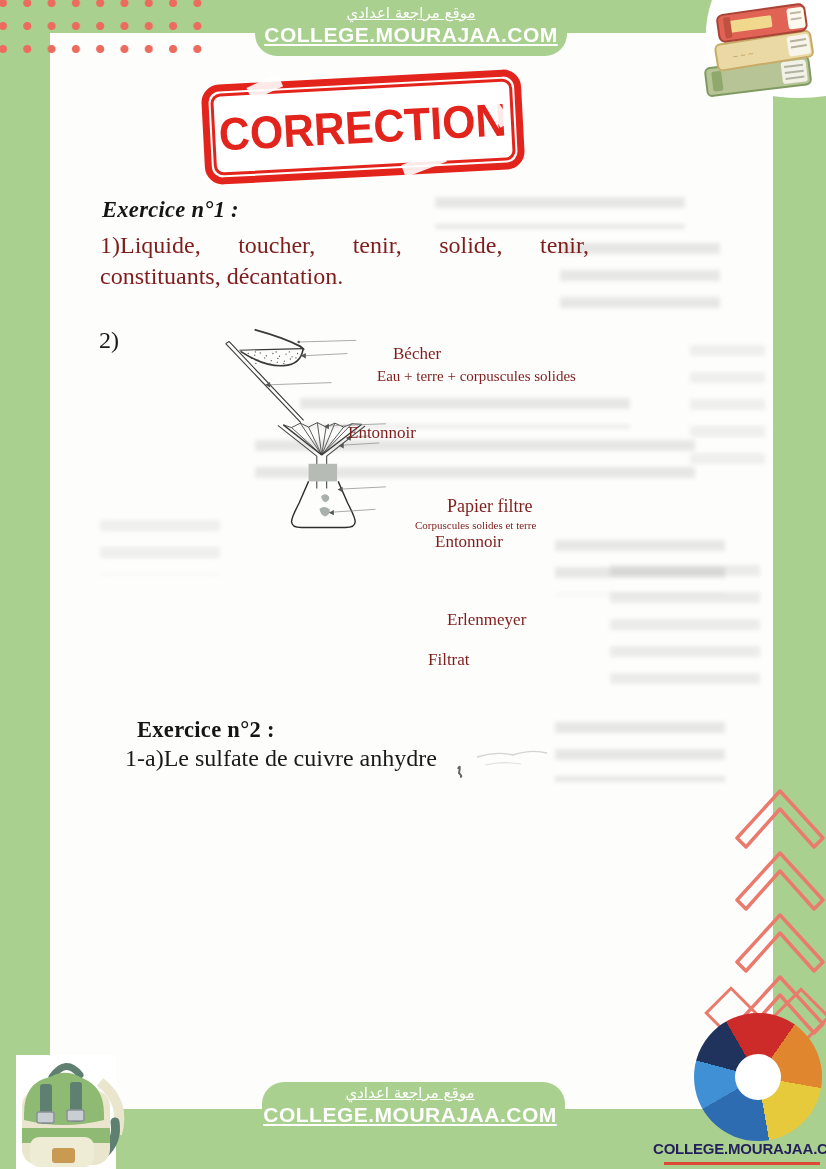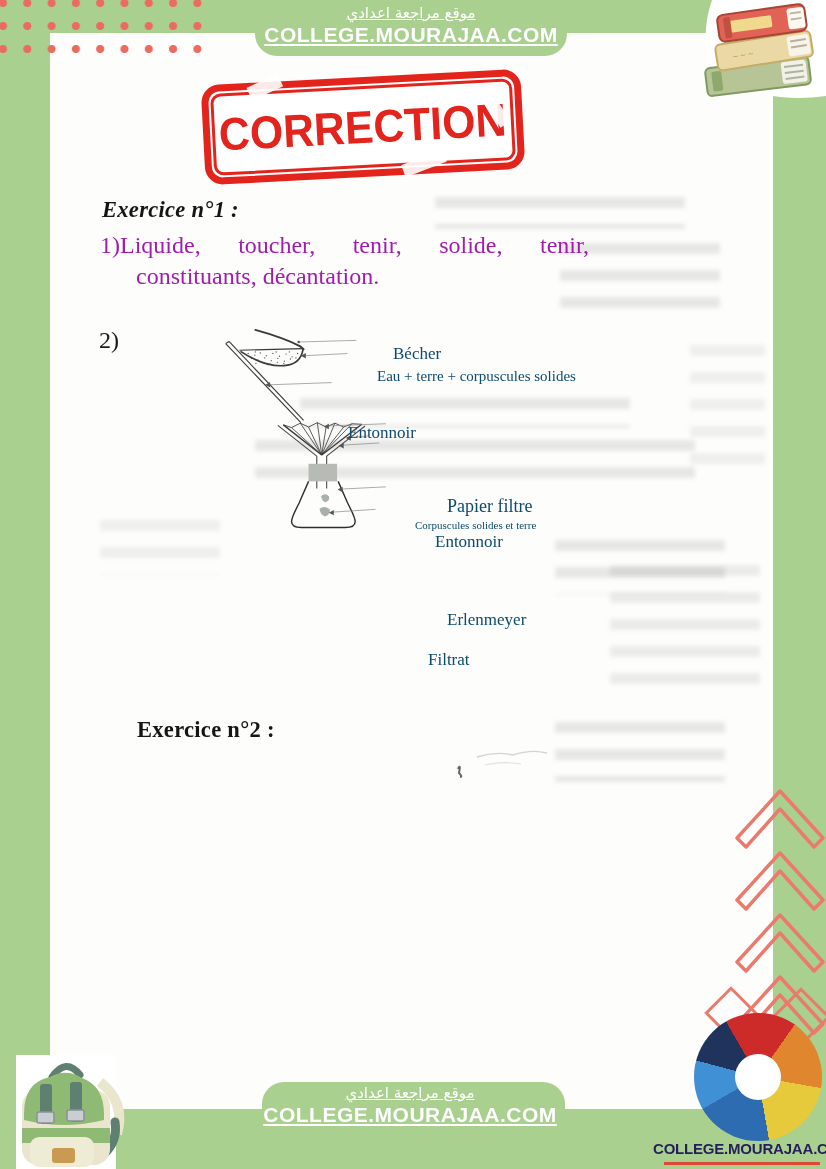--- a/index.html
+++ b/index.html
@@ -29,27 +29,27 @@
          border:7px solid #e3241c;border-radius:18px;background:#fff;z-index:6;}
   .stamp-inner{position:absolute;inset:2px;border:3px solid #e3241c;border-radius:10px;
                display:flex;align-items:center;justify-content:center;}
   .stamp-text{font-family:"Liberation Sans",sans-serif;font-weight:bold;font-size:46px;color:#e3241c;
               transform:scaleX(.93);white-space:nowrap;}
   .slash{position:absolute;background:#fff;opacity:.9;}
 
   
   .ex-title{position:absolute;font-weight:bold;font-size:22.5px;color:#151515;letter-spacing:.3px;z-index:8;}
   .para{position:absolute;left:100px;top:230px;width:489px;z-index:8;}
-  .jline{text-align:justify;text-align-last:justify;font-size:24px;line-height:31px;color:#a21caf;}
-  .jline.last{text-align-last:left;margin-left:36px;}
+  .jline{text-align:justify;text-align-last:justify;font-size:24px;line-height:31px;color:#7f1d1d;}
+  .jline.last{text-align-last:left;}
   .item2{position:absolute;left:99px;top:327px;font-size:24px;color:#1a1a1a;z-index:8;}
   .ex2-answer{position:absolute;left:125px;top:745px;font-size:24px;color:#1a1a1a;z-index:8;}
 
   
-  .dlabel{position:absolute;color:#0c4a6e;white-space:nowrap;z-index:9;}
+  .dlabel{position:absolute;color:#7f1d1d;white-space:nowrap;z-index:9;}
 
   
   .bleed{position:absolute;z-index:2;opacity:.14;filter:blur(2.2px);
          background:repeating-linear-gradient(to bottom,rgba(90,90,90,.95) 0 11px,rgba(0,0,0,0) 11px 27px);}
 
   .diagram-svg{position:absolute;left:90px;top:325px;z-index:7;}
   .chevrons-svg{position:absolute;left:700px;top:770px;z-index:20;}
   .books-svg{position:absolute;left:690px;top:0;z-index:6;}
   .backpack-svg{position:absolute;left:0;top:1040px;z-index:42;}
 
@@ -226,20 +226,21 @@
   <div class="dlabel" style="left:393px;top:344px;font-size:17px;">Bécher</div>
   <div class="dlabel" style="left:377px;top:368px;font-size:15px;">Eau + terre + corpuscules solides</div>
   <div class="dlabel" style="left:348px;top:423px;font-size:17px;">Entonnoir</div>
   <div class="dlabel" style="left:447px;top:496px;font-size:18px;">Papier filtre</div>
   <div class="dlabel" style="left:415px;top:519px;font-size:11px;">Corpuscules solides et terre</div>
   <div class="dlabel" style="left:435px;top:532px;font-size:17px;">Entonnoir</div>
   <div class="dlabel" style="left:447px;top:610px;font-size:17px;">Erlenmeyer</div>
   <div class="dlabel" style="left:428px;top:650px;font-size:17px;">Filtrat</div>
 
   <div class="ex-title" style="left:137px;top:717px;">Exercice n°2 :</div>
+  <div class="ex2-answer">1-a)Le sulfate de cuivre anhydre</div>
   <svg class="smudge" width="100" height="38" viewBox="0 0 100 38">
     <path d="M 3,26 Q 6,20 4,30 Q 8,34 5,34" stroke="#333" stroke-width="2" fill="none"></path>
     <path d="M 22,14 Q 40,8 58,12 Q 76,6 92,10" stroke="#999" stroke-width="1.4" fill="none" opacity=".55"></path>
     <path d="M 30,22 Q 48,18 66,21" stroke="#aaa" stroke-width="1.2" fill="none" opacity=".45"></path>
   </svg>
 
   <svg class="chevrons-svg" width="126" height="290" viewBox="700 770 126 290">
     <g fill="none" stroke="#ea7a6c" stroke-width="3.5" stroke-linejoin="round">
       <polygon points="737,838 780,791 823,838 814,847 780,809 746,847"></polygon>
       <polygon points="737,900 780,853 823,900 814,909 780,871 746,909"></polygon>

